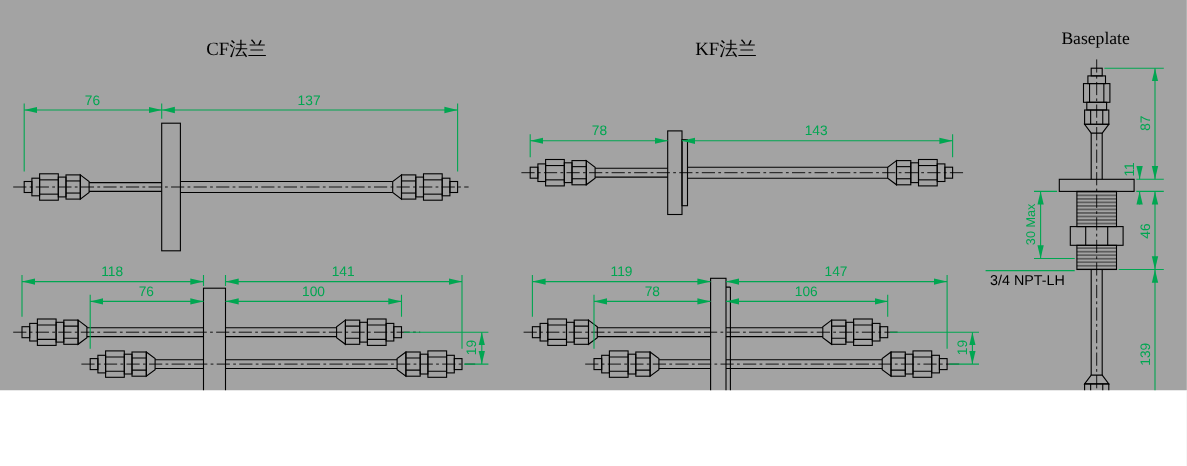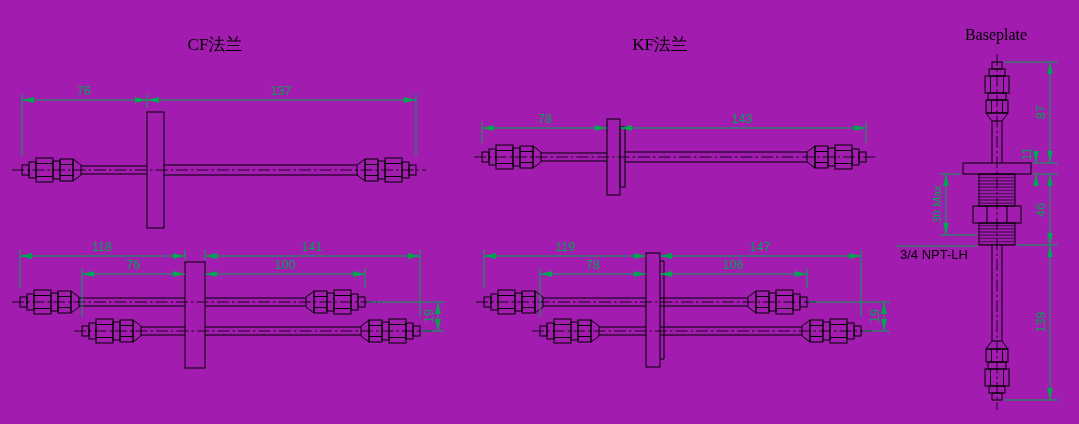--- a/index.html
+++ b/index.html
@@ -1,16 +1,16 @@
 <!DOCTYPE html>
 <html><head>
 <meta charset="utf-8">
 <style>
   html,body{margin:0;padding:0;background:#ffffff;}
-  .stage{position:relative;width:1079px;height:424px;background:#a21caf;overflow:hidden;}
+  .stage{position:relative;width:1079px;height:355px;background:#a3a3a3;overflow:hidden;}
   svg{font-family:"Liberation Sans","DejaVu Sans",sans-serif;}
   .ln{stroke:#000;fill:none;stroke-width:1;}
   .cl{stroke:#000;fill:none;stroke-width:0.8;stroke-dasharray:12 3 2.5 3;}
   .dim{stroke:#00a651;fill:none;stroke-width:1;}
   .dtx{fill:#00a651;font-size:12.5px;text-anchor:middle;}
   .ttl{fill:#000;font-size:17px;text-anchor:middle;font-family:"Liberation Serif","DejaVu Serif",serif;}
   .blk{fill:#000;font-size:13px;text-anchor:middle;}
 </style>
 </head>
 <body>

